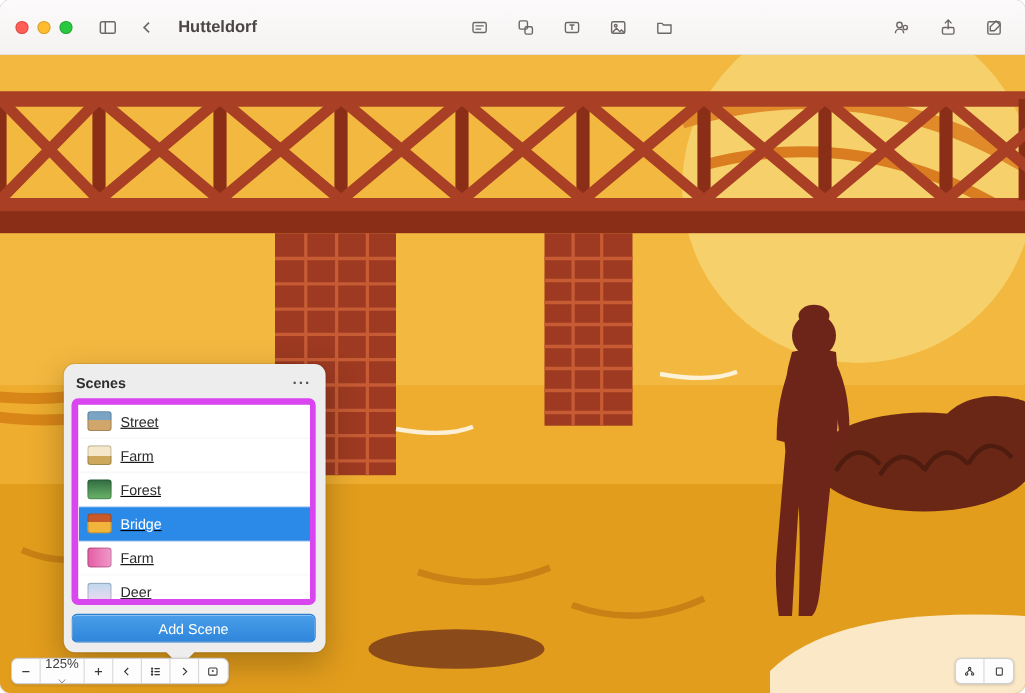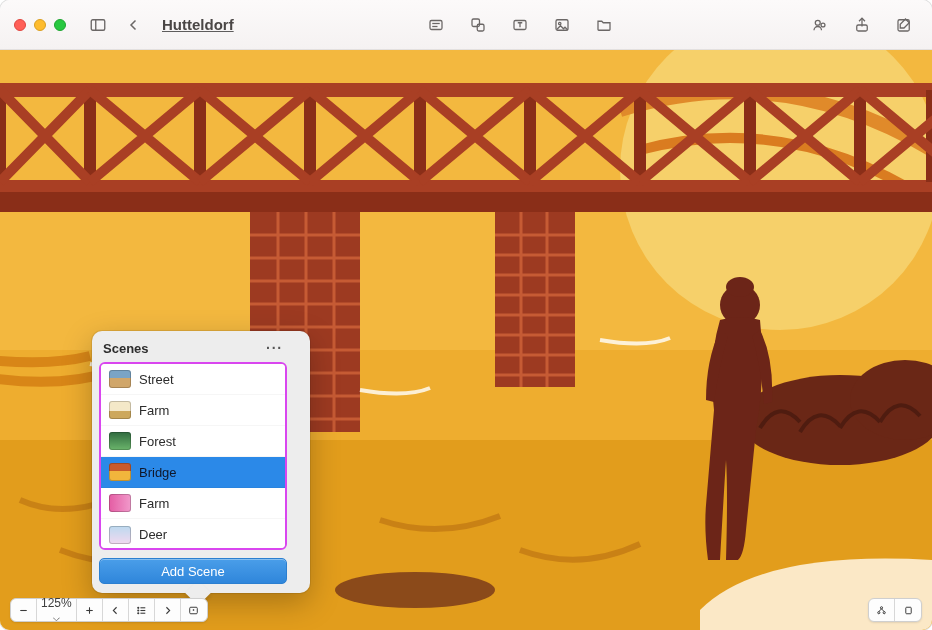--- a/index.html
+++ b/index.html
@@ -23,21 +23,20 @@
     }
     .titlebar {
       height: 50px;
       background: linear-gradient(#fcfafa, #f5f2f2);
       border-bottom: 1px solid #e3e0df;
       display: flex;
       align-items: center;
       padding: 0 14px;
       gap: 8px;
       color: #5e5c5c;
-      text-decoration: underline;
     }
     .traffic {
       display: flex;
       gap: 8px;
       margin-right: 10px;
     }
     .tl {
       width: 12px; height: 12px; border-radius: 50%;
     }
     .tl.red { background:#ff5f57; border:1px solid #e04640;}
@@ -64,27 +63,27 @@
       position: relative;
       overflow: hidden;
     }
     .canvas svg.artwork {
       position:absolute; inset:0; width:100%; height:100%;
     }
 
     
     .popover {
       position: absolute;
-      left: 92px;
+      left: 58px;
       bottom: 37px;
-      width: 218px;
+      width: 238px;
       background: #ededed;
       border-radius: 10px;
       box-shadow: 0 10px 30px rgba(0,0,0,0.25), 0 0 0 1px rgba(0,0,0,0.08);
-      padding: 7px 23px 9px 7px;
+      padding: 7px 9px 9px 7px;
     }
     .popover::after {
       content:"";
       position:absolute;
       bottom:-9px; left:97px;
       width:18px; height:18px;
       background:#ededed;
       transform: rotate(45deg);
       border-bottom-right-radius:3px;
       box-shadow: 2px 2px 4px rgba(0,0,0,0.12);
@@ -92,38 +91,39 @@
     .pop-head {
       display: flex; align-items: center; justify-content: space-between;
       padding: 2px 4px 6px 4px;
     }
     .pop-title {
       font-size: 13px; font-weight: 700; color: #2d2d2d;
     }
     .pop-more { font-size: 14px; color: #555; letter-spacing: 1px; font-weight:700;}
     .scene-list {
       background: #fff;
-      border: 2px solid #d946ef;
+      border: 6px solid #d946ef;
       border-radius: 6px;
       overflow: auto;
       height: 188px;
+      text-decoration: underline;
     }
     .scene-item {
       display: flex; align-items: center;
       gap: 8px;
       height: 31px;
       padding: 0 8px;
       font-size: 13px;
       color: #2c2c2c;
       border-bottom: 1px solid rgba(0,0,0,0.035);
     }
     .scene-item:last-child { border-bottom: none; }
     .scene-item.selected {
       background: #2b89e8;
-      color: #0f172a;
+      color: #ffffff;
     }
     .thumb {
       width: 22px; height: 18px; border-radius: 3px;
       box-shadow: inset 0 0 0 1px rgba(0,0,0,0.2);
       flex-shrink: 0;
     }
     .thumb.street { background: linear-gradient(#7aa4c6 45%, #d0a66a 45%); }
     .thumb.forest { background: linear-gradient(#2f6a3f, #6bb56b); }
     .thumb.farm { background: linear-gradient(#f4e8c8 55%, #cda85c 55%); }
     .thumb.bridge { background: linear-gradient(#c85a2a 45%, #f1b53c 45%); }

